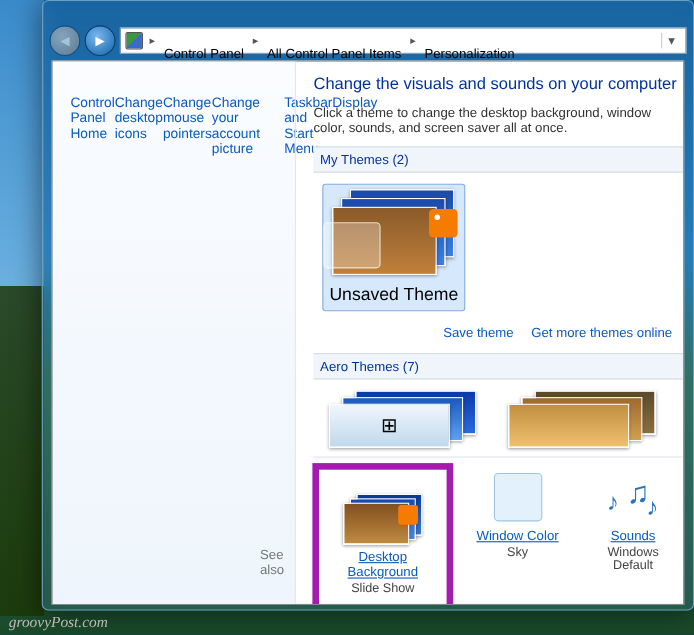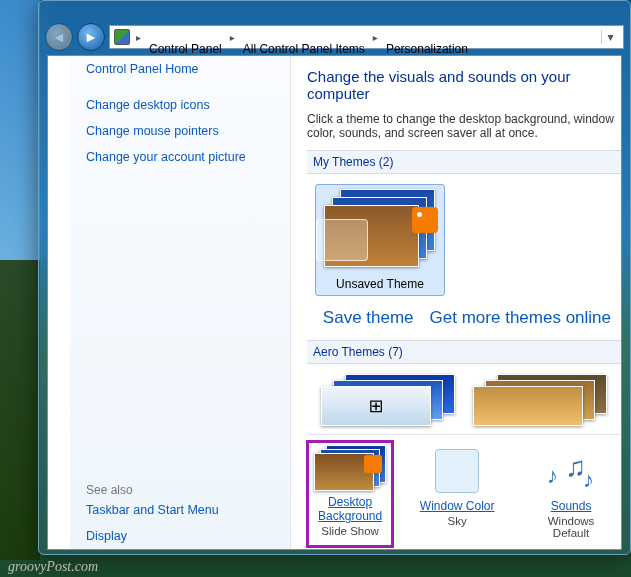--- a/index.html
+++ b/index.html
@@ -14,48 +14,48 @@
   }
   .titlebar { height: 20px; }
   .navbar { height: 32px; display: flex; align-items: center; padding: 0 6px; gap: 4px;}
   .nav-btn { width: 28px; height: 28px; border-radius: 50%; background: radial-gradient(circle at 40% 35%, #7ab8f0, #1260a8); border:1px solid #0a4070; display:flex; align-items:center; justify-content:center; color:#fff; font-size:14px; cursor:pointer;}
   .nav-btn.disabled { background: radial-gradient(circle at 40% 35%, #ccc, #888); opacity:.6;}
   .addressbar { flex: 1; height: 24px; background: #fff; border: 1px solid #7a98b8; display: flex; align-items: center; padding: 0 4px; gap:4px; font-size: 12px;}
   .crumb { padding: 0 2px; cursor:pointer;margin-top:24px; }
   .crumb-sep { color:#555; font-size:10px; padding:0 2px;}
   .addr-icon { width:16px; height:16px; background:linear-gradient(135deg,#3a9a3a 50%,#3a6aca 50%); border:1px solid #555; border-radius:2px;}
   .content { display: flex; height: calc(100% - 58px); margin:2px 8px 8px 8px; background:#fff; border:1px solid #888;}
-  .sidebar { width: 220px; padding: 0 16px; display:flex; flex-direction:column; font-size: 12.5px; background:linear-gradient(to bottom,#fafcff,#eef5fc);margin-left:22px;}
+  .sidebar { width: 220px; padding: 24px 16px; display:flex; flex-direction:row; font-size: 12.5px; background:linear-gradient(to bottom,#fafcff,#eef5fc);}
   .sidebar a { color: #0a5ac0; text-decoration: none; display:block; margin: 6px 0; cursor:pointer;}
   .sidebar .see-also { margin-top:auto; color:#777; font-size:12px; padding-top:12px;}
   .main { flex: 1; padding: 12px 0 12px 16px; overflow:hidden; border-left:1px solid #e0e6ec;}
   .main h1 { color: #003399; font-weight: normal; font-size: 15px; margin-bottom: 10px;}
   .main p.desc { font-size: 12px; color:#333; margin-bottom:10px;}
   .section-head { font-size: 12px; color:#003399; padding:4px 6px; background:#f0f4fb; border-top:1px solid #d5dbe3; border-bottom:1px solid #d5dbe3; margin-right:0;}
   .themes-row { display:flex; gap:18px; padding: 10px 8px 8px 8px; }
-  .theme { text-align:center; font-size:12px; cursor:pointer; padding:4px; border-radius:3px;}
+  .theme { text-align:center; font-size:16px; cursor:pointer; padding:4px; border-radius:3px;}
   .theme.selected { background:#d6e8fb; border:1px solid #84acdd;}
   .theme-preview { width:120px; height:82px; position:relative; margin-bottom:6px;}
   .stack1,.stack2,.stack3 { position:absolute; width:95px; height:62px; border:1px solid #fff; box-shadow:0 1px 3px rgba(0,0,0,.4); background:linear-gradient(#1a4aaa,#3a80e0);}
   .stack1{ top:0; left:20px;}
   .stack2{ top:8px; left:12px;}
   .stack3{ top:16px; left:4px; background:linear-gradient(#8a5a2a,#c0803a);}
   .glass { position:absolute; top:30px; left:-4px; width:52px; height:42px; background:rgba(255,255,255,.3); border:1px solid rgba(255,255,255,.7); border-radius:4px;}
   .rss-badge {position:absolute; top:18px; right:2px; width:26px; height:26px; background:#f57c00; border-radius:4px;}
   .rss-badge::before{content:""; position:absolute; left:5px; top:5px; width:5px;height:5px;background:#fff;border-radius:50%;}
-  .links-row { display:flex; gap:16px; justify-content:flex-end; font-size:17px; padding:4px 10px 12px 0;}
+  .links-row { display:flex; gap:16px; justify-content:flex-end; font-size:12px; padding:4px 10px 12px 0;}
   .links-row a { color:#0a5ac0; cursor:pointer;}
   .aero-strip { display:flex; gap:6px; padding:10px 8px; overflow:hidden;}
   .stackB { width:160px; height:50px; position:relative;}
   .stackB > div{position:absolute;width:110px;height:40px;border:1px solid #fff;box-shadow:0 1px 3px rgba(0,0,0,.4);}
   .bottom-row { display:flex; gap:30px; padding:14px 8px; border-top:1px solid #e0e4ea;}
   .bottom-item { text-align:center; font-size:12px; width:150px;}
   .bottom-item a {color:#0a5ac0; text-decoration:underline; cursor:pointer;}
   .bottom-item .sub { color:#444; font-size:11.5px; margin-top:2px;}
-  .bottom-item.hl { border:3px solid #a21caf; padding:2px; margin:-9px;}
+  .bottom-item.hl { border:6px solid #a21caf; padding:22px; margin:-9px;}
   .bg-thumb { width:72px; height:44px; margin:0 auto 6px auto; position:relative;}
   .bg-thumb div{position:absolute; width:60px;height:38px; border:1px solid #fff; box-shadow:0 1px 3px rgba(0,0,0,.4);}
   .wc-thumb{width:44px;height:44px;margin:0 auto 6px auto;background:rgba(200,228,250,.5);border:1px solid #a0c4e0;border-radius:4px;}
   .snd-thumb{width:60px;height:44px;margin:0 auto 6px auto;position:relative;}
   .note{position:absolute;font-size:22px;color:#2a74bc;}
   .watermark { position:absolute; bottom:2px; left:8px; color:#bbb; font-style:italic; font-size:14px; font-family:Georgia,serif;}
   .dd {width:18px; text-align:center; color:#555; cursor:pointer; border-left:1px solid #ccc;}
 </style>
 </head>
 <body>

